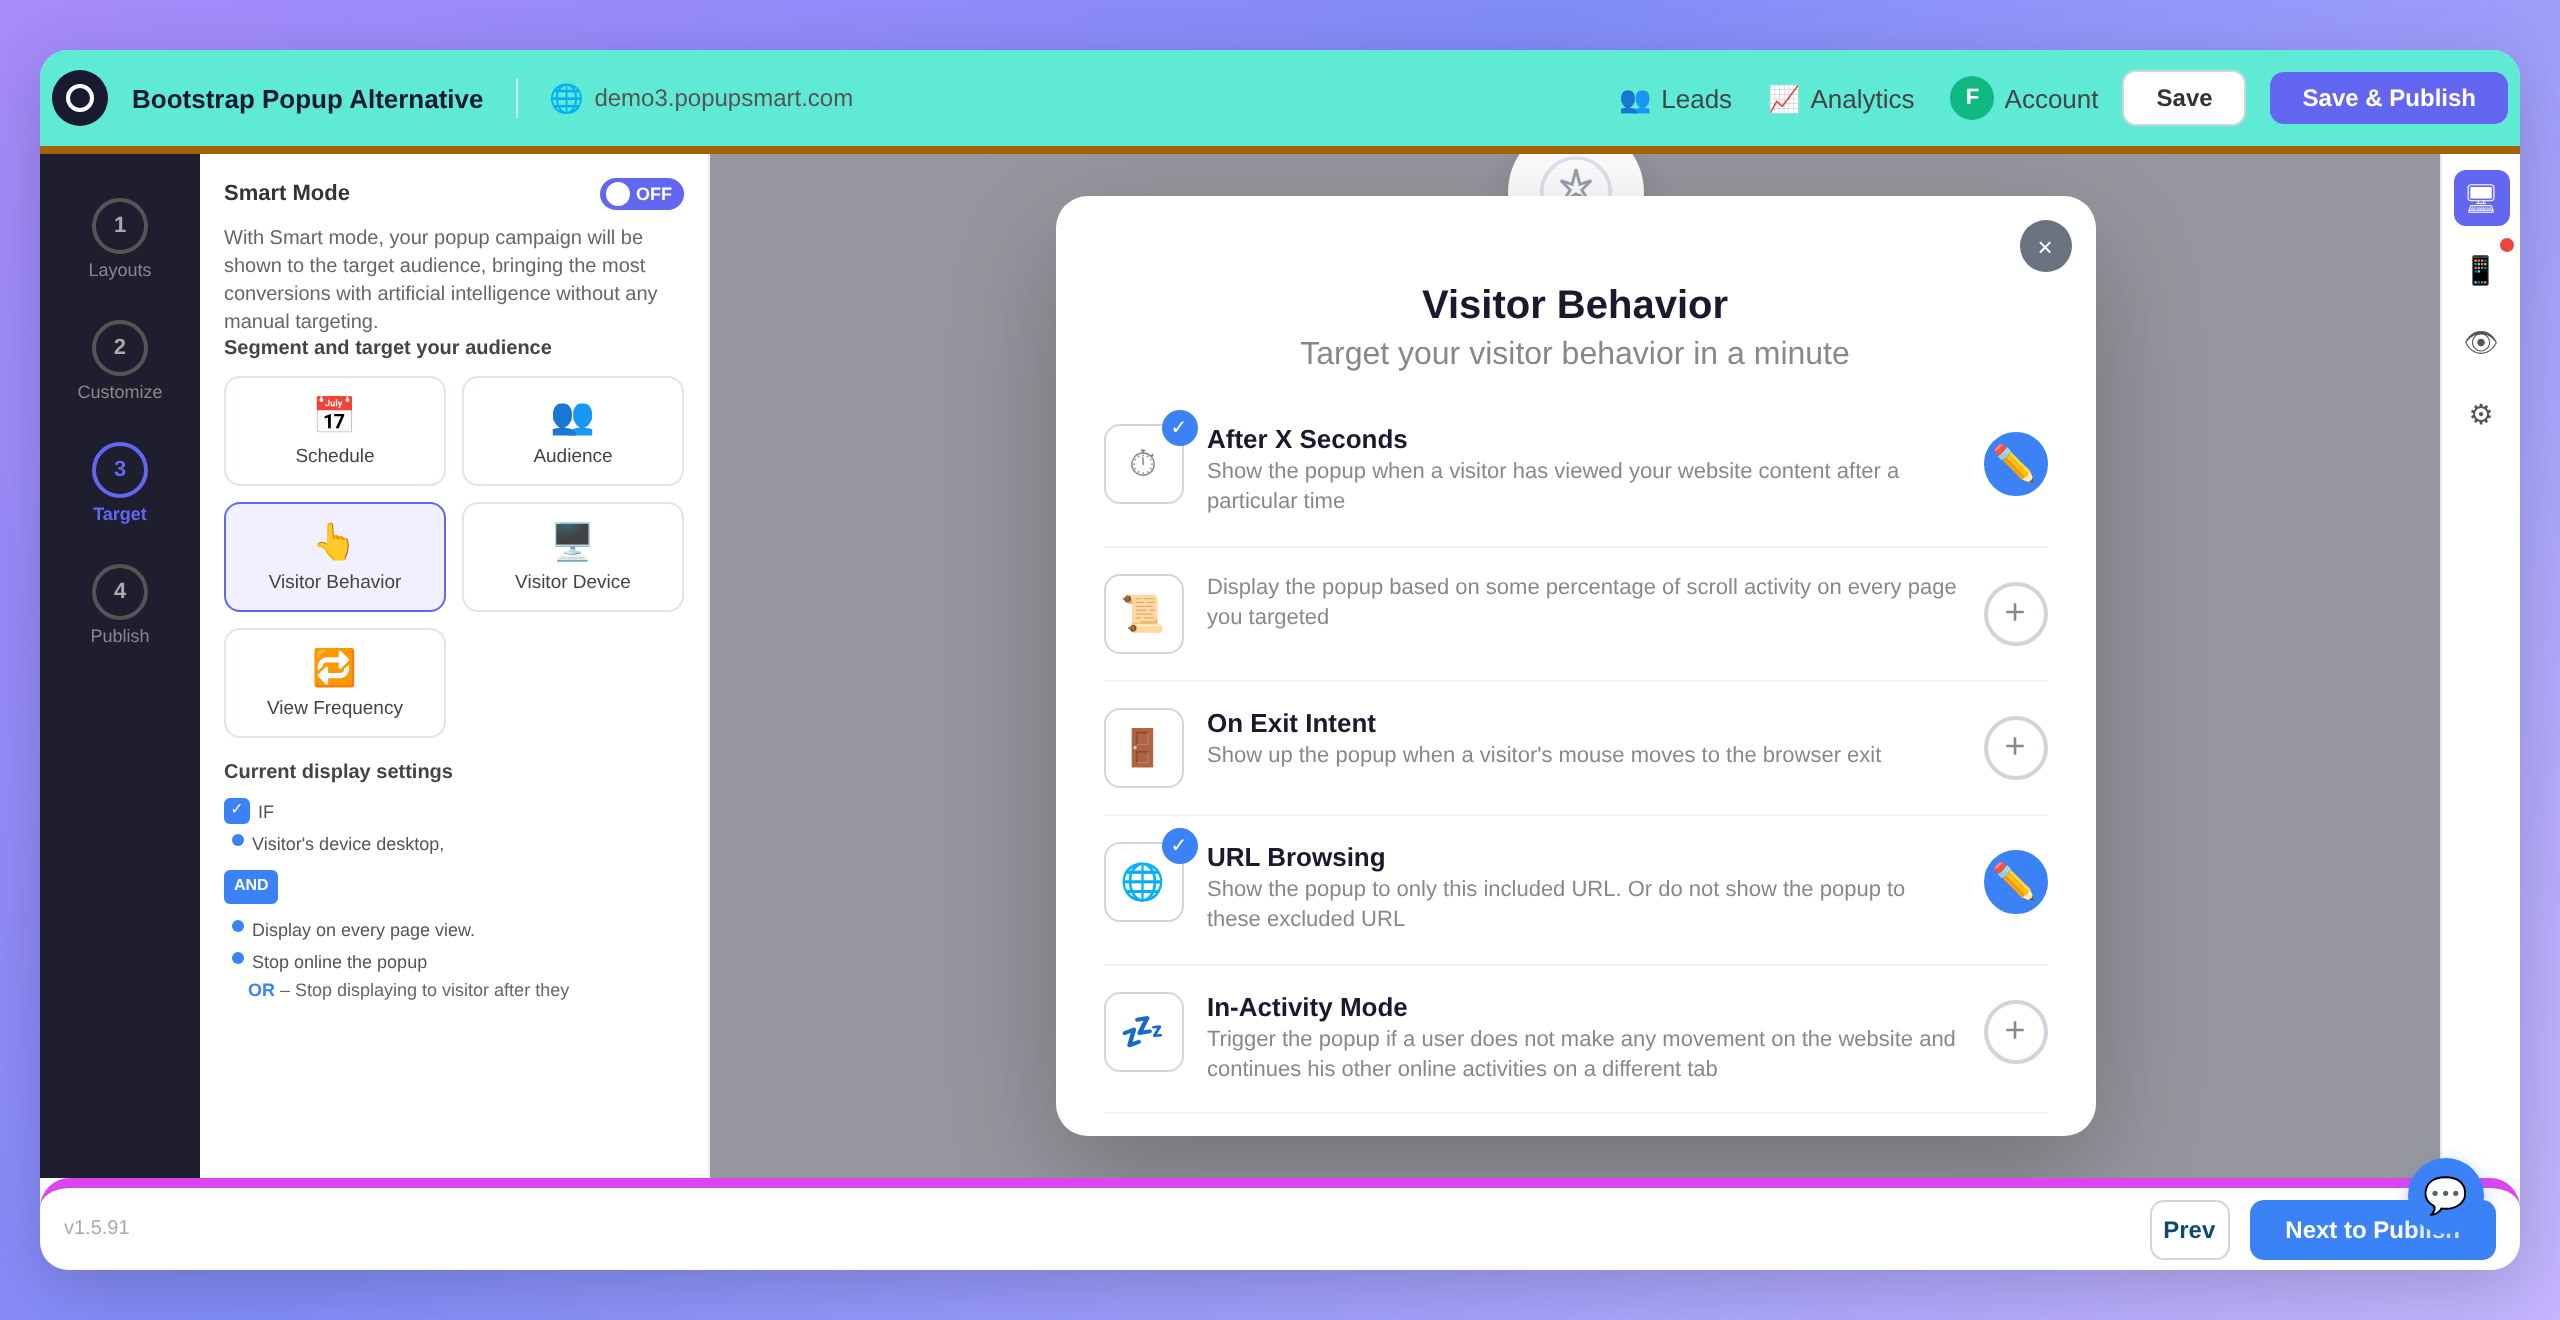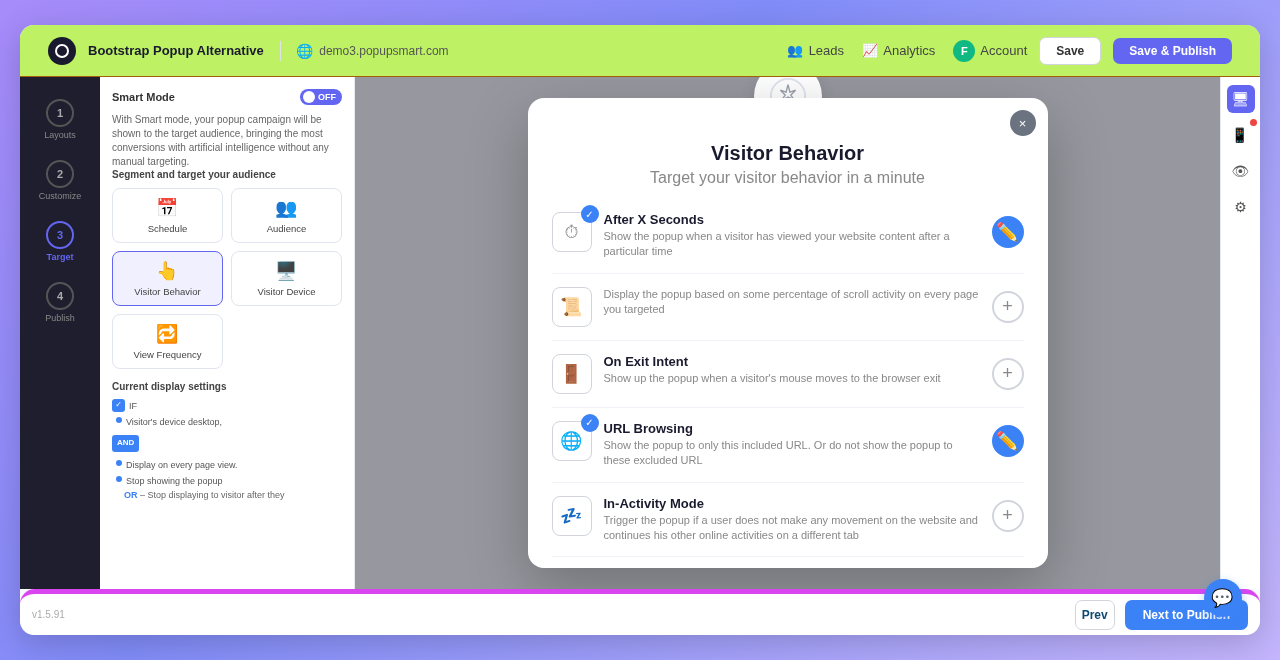--- a/index.html
+++ b/index.html
@@ -21,25 +21,25 @@
       overflow: hidden;
       display: flex;
       flex-direction: column;
       box-shadow: 0 8px 32px rgba(0,0,0,0.18);
       position: relative;
     }
 
     
     .topbar {
       height: 52px;
-      background: #bef264;
+      background: #5eead4;
       display: flex;
       align-items: center;
-      padding: 0 28px;
-      border-bottom: 1px solid #a16207;
+      padding: 0 6px;
+      border-bottom: 4px solid #a16207;
       flex-shrink: 0;
       gap: 12px;
       z-index: 10;
     }
     .topbar-logo {
       width: 28px; height: 28px;
       background: #1a1a2e;
       border-radius: 50%;
       display: flex; align-items: center; justify-content: center;
       flex-shrink: 0;
@@ -512,21 +512,21 @@
         </div>
         <div style="margin:3px 0;">
           <span class="and-badge">AND</span>
         </div>
         <div class="settings-item" style="margin-left:4px;">
           <div class="bullet-blue"></div>
           <span>Display on every page view.</span>
         </div>
         <div class="settings-item" style="margin-left:4px;">
           <div class="bullet-blue"></div>
-          <span>Stop showing the popup</span>
+          <span>Stop online the popup</span>
         </div>
         <div style="font-size:9px;color:#666;margin-left:12px;line-height:1.5;">
           <span style="color:#3b82f6;font-weight:700;">OR</span> – Stop displaying to visitor after they
         </div>
       </div>
     </div>
 
     <div class="canvas-area">
       <div class="canvas-popup-preview">
         <div class="close-preview-btn">×</div>

